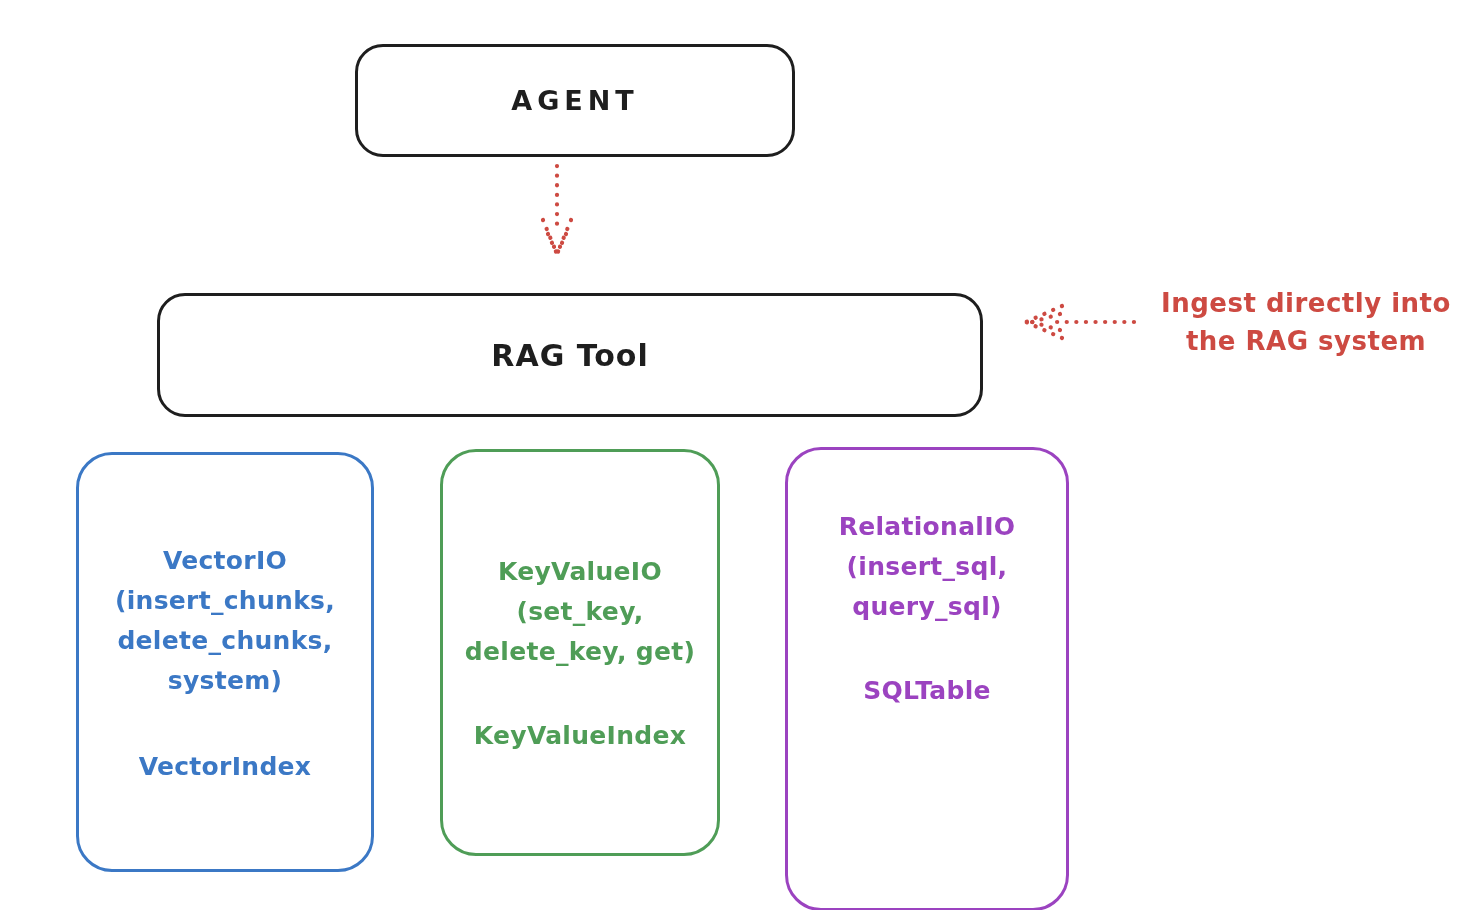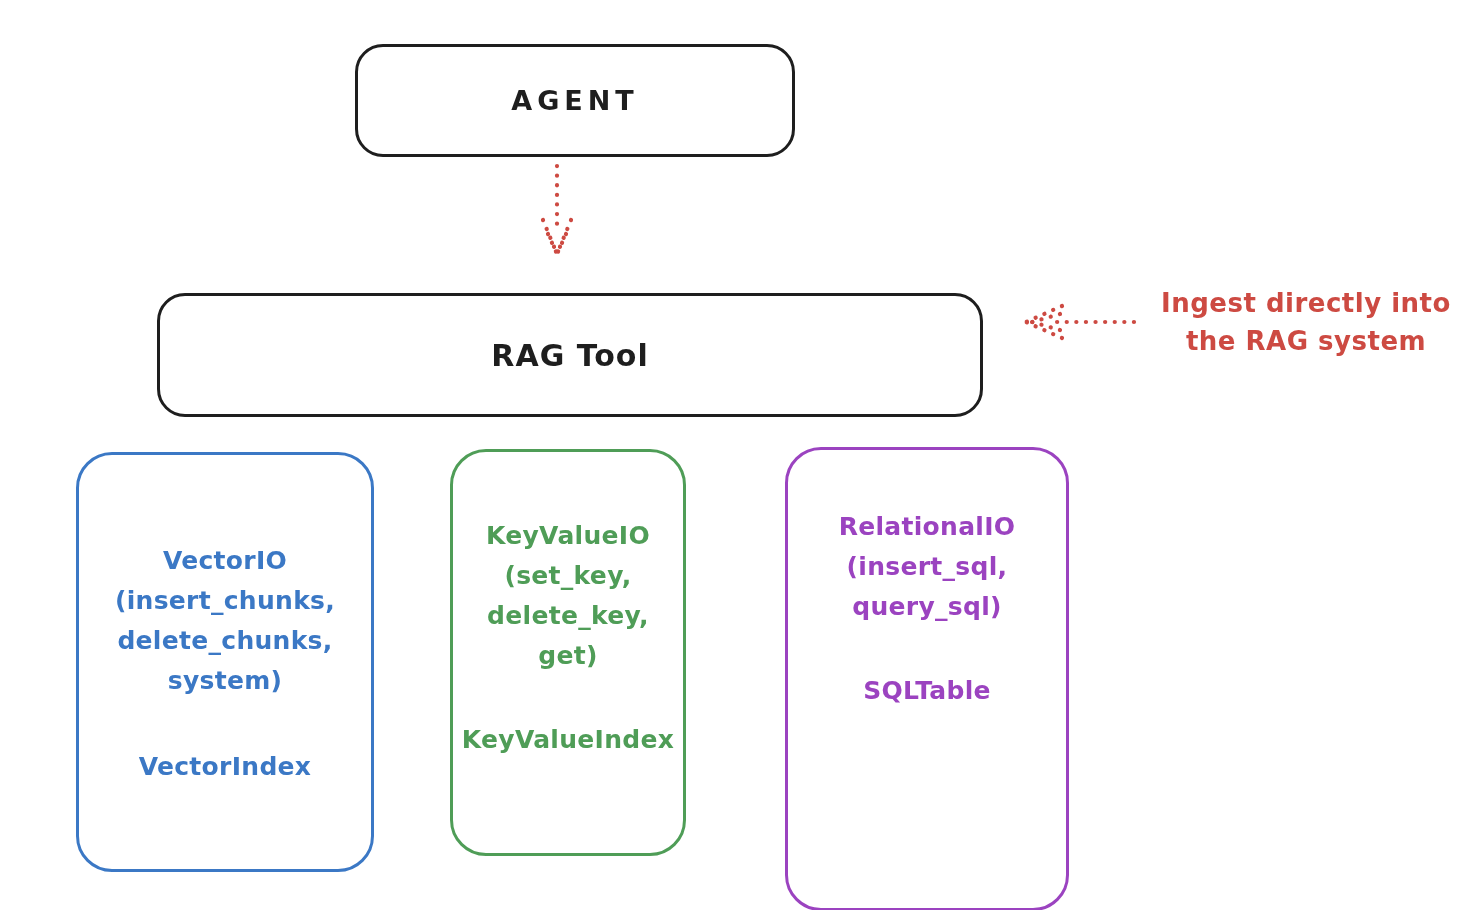--- a/index.html
+++ b/index.html
@@ -57,21 +57,21 @@
     border: 3.2px solid;
     border-radius: 36px;
     background: #ffffff;
     text-align: center;
     font-size: 25px;
     font-weight: 700;
     line-height: 40px;
     letter-spacing: 0.3px;
   }
   .module-vectorio   { left: 76px;  top: 452px; width: 298px; height: 420px; padding-top: 86px; }
-  .module-keyvalueio { left: 450px; top: 449px; width: 236px; height: 407px; padding-top: 64px; }
+  .module-keyvalueio { left: 440px; top: 449px; width: 280px; height: 407px; padding-top: 100px; }
   .module-relationalio { left: 785px; top: 447px; width: 284px; height: 464px; padding-top: 57px; text-align: center; }
   .module-params { white-space: pre-line; }
   .module-index-vectorio   { margin-top: 46px; }
   .module-index-keyvalueio { margin-top: 44px; }
   .module-index-relationalio { margin-top: 44px; }
 </style>
 </head>
 <body>
 
 <div class="canvas">

